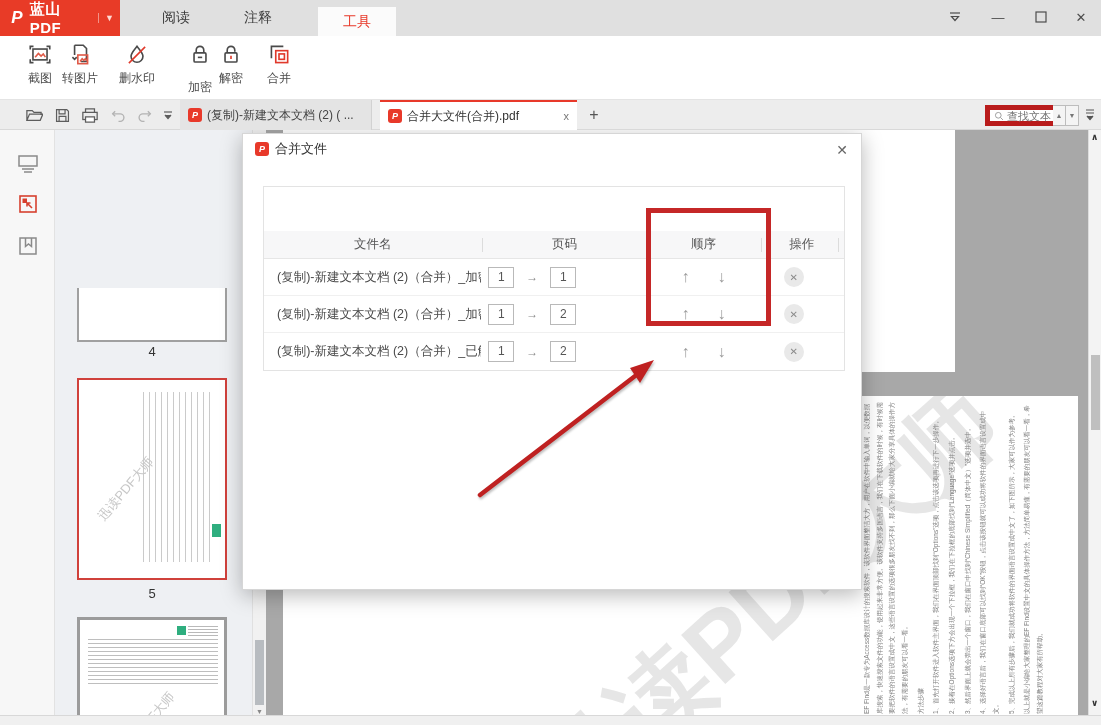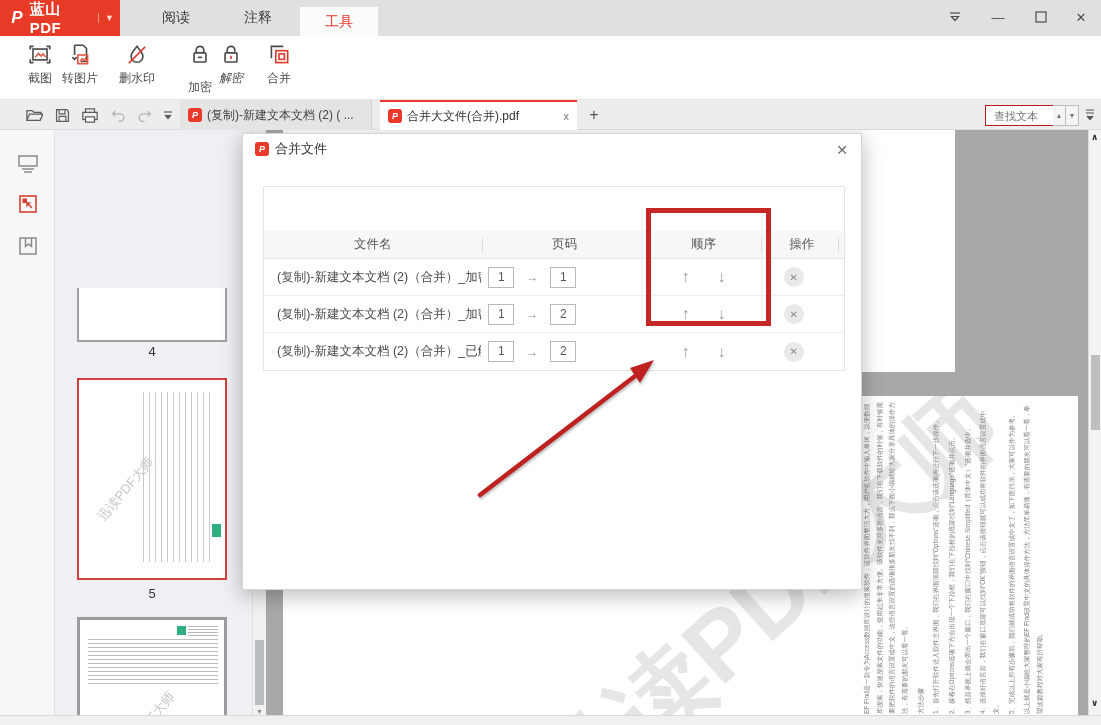--- a/index.html
+++ b/index.html
@@ -9,43 +9,43 @@
 
   
   .titlebar { position:absolute; left:0; top:0; width:1101px; height:36px; background:#e0e0e0; z-index:30; }
   .brand { position:absolute; left:0; top:0; width:120px; height:36px; background:#e83b27; display:flex; align-items:center; padding:0 6px; color:#fff; }
   .brand-logo { width:22px; height:22px; display:flex; align-items:center; justify-content:center; font-weight:bold; font-style:italic; font-size:17px; color:#fff; }
   .brand-name { font-weight:bold; font-size:15px; letter-spacing:.5px; margin-left:2px; }
   .brand-caret { margin-left:7px; padding-left:6px; border-left:1px solid rgba(255,255,255,.45); font-size:9px; color:#ffd9d3; }
   .menu-tab { position:absolute; top:0; height:36px; display:flex; align-items:center; justify-content:center; font-size:14px; color:#3c3c3c; cursor:default; }
   .menu-tab.t1 { left:140px; width:72px; }
   .menu-tab.t2 { left:222px; width:72px; }
-  .menu-tab.active { left:300px; width:78px; top:7px; height:29px; background:#fbfbfb; color:#e8392a; }
+  .menu-tab.active { left:318px; width:78px; top:7px; height:29px; background:#fbfbfb; color:#e8392a; }
   .winbtn { position:absolute; top:6px; width:26px; height:22px; display:flex; align-items:center; justify-content:center; color:#4c4c4c; font-size:13px; }
   .wb-collapse { left:942px; } .wb-min { left:985px; } .wb-max { left:1028px; } .wb-close { left:1068px; }
 
   
   .ribbon { position:absolute; left:0; top:36px; width:1101px; height:64px; background:#ffffff; border-bottom:1px solid #e4e4e4; z-index:29; }
   .tool { position:absolute; top:6px; width:52px; height:54px; display:flex; flex-direction:column; align-items:center; }
   .tool .ticon { width:26px; height:26px; }
   .tool .tlabel { font-size:12px; color:#4a4a4a; margin-top:2px; white-space:nowrap; }
-  .tool.c1{left:14px;} .tool.c2{left:54px;} .tool.c3{left:111px;} .tool.c4{left:174px;justify-content:space-between;} .tool.c5{left:205px;font-style:italic;} .tool.c6{left:253px;}
+  .tool.c1{left:14px;} .tool.c2{left:54px;} .tool.c3{left:111px;} .tool.c4{left:174px;justify-content:space-between;} .tool.c5{left:205px;} .tool.c6{left:253px;}
 
   
   .docrow { position:absolute; left:0; top:100px; width:1101px; height:30px; background:#ededed; border-bottom:1px solid #d9d9d9; z-index:28; }
   .qa { position:absolute; top:5px; width:20px; height:20px; color:#5d5d5d; display:flex; align-items:center; justify-content:center; }
   .qa.disabled { color:#b3b3b3; }
   .doctab { position:absolute; top:0; height:30px; display:flex; align-items:center; padding:0 8px; font-size:12px; color:#444; }
   .doctab.inactive { left:180px; width:192px; background:#e4e4e4; border-right:1px solid #d2d2d2; }
   .doctab.active { left:380px; width:197px; background:#ffffff; border-top:2px solid #e8392a; color:#333; }
   .pdfmark { width:14px; height:14px; background:#e8392a; border-radius:3px; color:#fff; font-size:9px; font-weight:bold; font-style:italic; display:flex; align-items:center; justify-content:center; margin-right:5px; flex:none; }
   .doctab .ttext { white-space:nowrap; overflow:hidden; flex:1; }
   .tabclose { margin-left:6px; color:#777; font-size:11px; }
   .newtab { position:absolute; left:584px; top:5px; width:20px; height:20px; color:#555; font-size:16px; display:flex; align-items:center; justify-content:center; }
-  .search { position:absolute; left:985px; top:5px; width:93px; height:21px; background:#fff; border:1px solid #b91c1c; display:flex; align-items:center; padding:0 21px;justify-content:flex-end; }
+  .search { position:absolute; left:985px; top:5px; width:93px; height:21px; background:#fff; border:5px solid #b91c1c; display:flex; align-items:center; padding:0 4px;justify-content:flex-end; }
   .search input { border:none; outline:none; width:62px; font-size:11px; color:#555; background:transparent; font-family:inherit; }
   .spin { position:absolute; top:5px; width:13px; height:21px; border:1px solid #bdbdbd; border-left:none; background:#f4f4f4; display:flex; align-items:center; justify-content:center; font-size:7px; color:#777; }
   .spin.up { left:1053px; } .spin.dn { left:1066px; }
   .more-find { position:absolute; left:1084px; top:8px; width:14px; height:16px; color:#555; }
 
   
   .strip { position:absolute; left:0; top:130px; width:55px; height:585px; background:#f7f7f7; border-right:1px solid #e2e2e2; z-index:5; }
   .strip .sicon { position:absolute; left:16px; width:24px; height:24px; }
 
   

